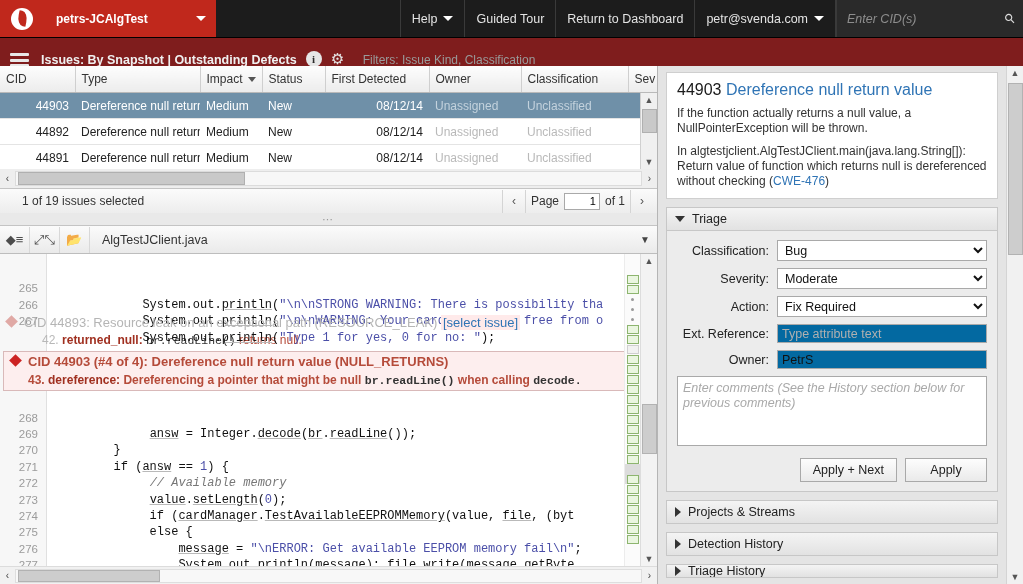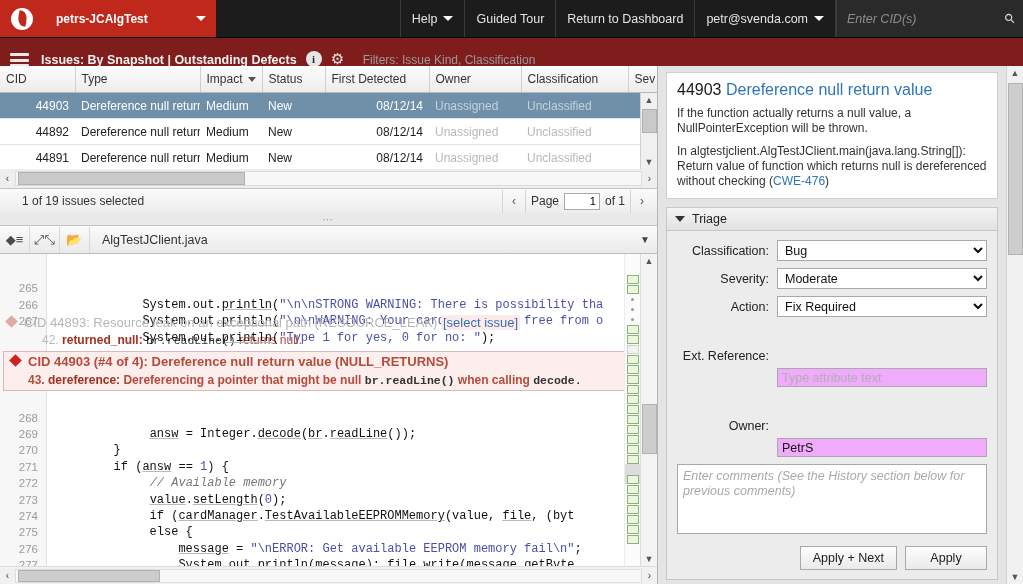--- a/index.html
+++ b/index.html
@@ -177,21 +177,21 @@
          border-top:6px solid #333;}
   .tri-r{width:0;height:0;border-top:5px solid transparent;border-bottom:5px solid transparent;
          border-left:6px solid #333;}
   .triagebody{background:#ececec;border:1px solid #c7c7c7;border-top:0;padding:9px 10px 9px 10px;}
   .frow{display:flex;align-items:center;margin-bottom:7px;}
   .frow .lab{width:92px;text-align:right;padding-right:8px;font-size:12.5px;color:#222;}
   .frow .fld{flex:1;}
   select.sel{width:100%;height:21px;font-size:12.5px;padding:1px 3px;border:1px solid #a9a9a9;
              background:#fff;font-family:"Liberation Sans",sans-serif;color:#111;}
   input.txt{width:100%;height:19px;box-sizing:border-box;font-size:12.5px;padding:1px 4px;
-            border:1px solid #a9a9a9;background:#f0abfc;font-family:"Liberation Sans",sans-serif;color:#111;margin-top:44px;}
+            border:1px solid #a9a9a9;background:#0369a1;font-family:"Liberation Sans",sans-serif;color:#111;}
   input.txt::placeholder{color:#b0b0b0;}
   textarea.cmt{width:100%;height:70px;box-sizing:border-box;resize:none;border:1px solid #a9a9a9;
         background:#fff;font-size:12.5px;padding:4px 5px;color:#111;line-height:15px;
         font-family:"Liberation Sans",sans-serif;}
   textarea.cmt::placeholder{color:#a9a9a9;}
   .btnrow{display:flex;justify-content:flex-end;gap:8px;margin-top:9px;}
   .btn{background:linear-gradient(#fdfdfd,#eaeaea);border:1px solid #a9a9a9;
        padding:4px 12px;font-size:12.5px;color:#222;cursor:pointer;min-width:56px;text-align:center;}
   .sectclip{overflow:hidden;}
 </style>

